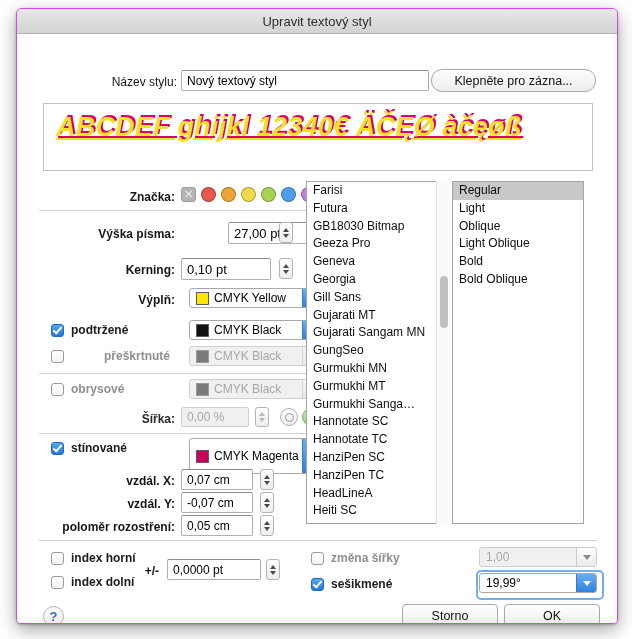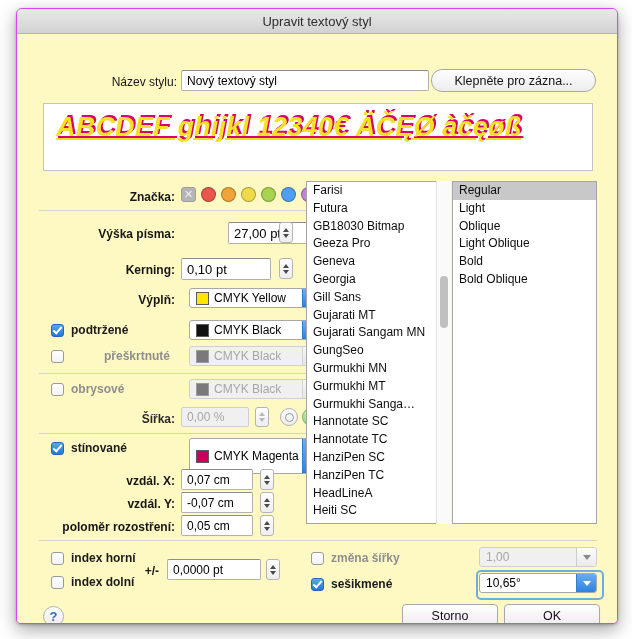--- a/index.html
+++ b/index.html
@@ -19,21 +19,21 @@
     overflow:hidden;
   }
   .titlebar{
     height:24px;width:100%;
     background:linear-gradient(to bottom,#e9e9e9 0%,#d2d2d2 100%);
     border-bottom:1px solid #b3b3b3;
     display:flex;align-items:center;justify-content:center;
     position:relative;
   }
   .titlebar .title{font-size:13px;color:#2d2d2d;font-weight:400;}
-  .body{position:relative;width:100%;height:589px;background:#fef9c3;}
+  .body{position:relative;width:100%;height:589px;background:#ffffff;}
 
   
   .lbl{font-size:12px;color:#161616;text-align:right;}
   .lbl-b{font-weight:bold;}
   .field{
     background:#fff;border:1px solid #b0b0b0;border-top-color:#8d8d8d;
     border-radius:2px;font-size:12px;color:#000;
     display:flex;align-items:center;padding:0 5px;box-sizing:border-box;
   }
   .field.dis{background:#f0f0f0;color:#a6a6a6;border-color:#cfcfcf;}
@@ -351,21 +351,21 @@
           <div class="li"><span>HanziPen TC</span><span class="chev"></span></div>
           <div class="li"><span>HeadLineA</span><span class="chev"></span></div>
           <div class="li"><span>Heiti SC</span><span class="chev"></span></div>
           <div class="li"><span>Heiti TC</span></div>
         </div>
     </div>
     <div class="scrolltrack" style="position:absolute;left:419px;top:147px;height:343px;">
       <div class="scrollthumb" style="top:95px;height:52px;"></div>
     </div>
 
-    <div class="listbox" style="left:435px;top:147px;width:145px;height:343px;">
+    <div class="listbox" style="left:435px;top:147px;width:132px;height:343px;">
       <div class="inner">
           <div class="li sel"><span>Regular</span></div>
           <div class="li"><span>Light</span></div>
           <div class="li"><span>Oblique</span></div>
           <div class="li"><span>Light Oblique</span></div>
           <div class="li"><span>Bold</span></div>
           <div class="li"><span>Bold Oblique</span></div>
         </div>
     </div>
 
@@ -396,21 +396,21 @@
           <i></i>
         </span>
     </div>
 
     <div class="cbrow" style="left:294px;top:543px;">
       <span class="cb on"></span>
       <span class="t">sešikmené</span>
     </div>
     <div class="focusring" style="left:459px;top:536px;width:124px;height:26px;"></div>
     <div class="combo active" style="position:absolute;left:462px;top:539px;width:118px;height:20px;">
-      <span>10,65°</span>
+      <span>19,99°</span>
       <span class="cbox">
           <i></i>
         </span>
     </div>
 
     <div class="helpbtn" style="left:26px;top:572px;">?</div>
     <div class="btn" style="position:absolute;left:385px;top:570px;width:96px;height:24px;">Storno</div>
     <div class="btn" style="position:absolute;left:487px;top:570px;width:96px;height:24px;">OK</div>
 
   </div>

